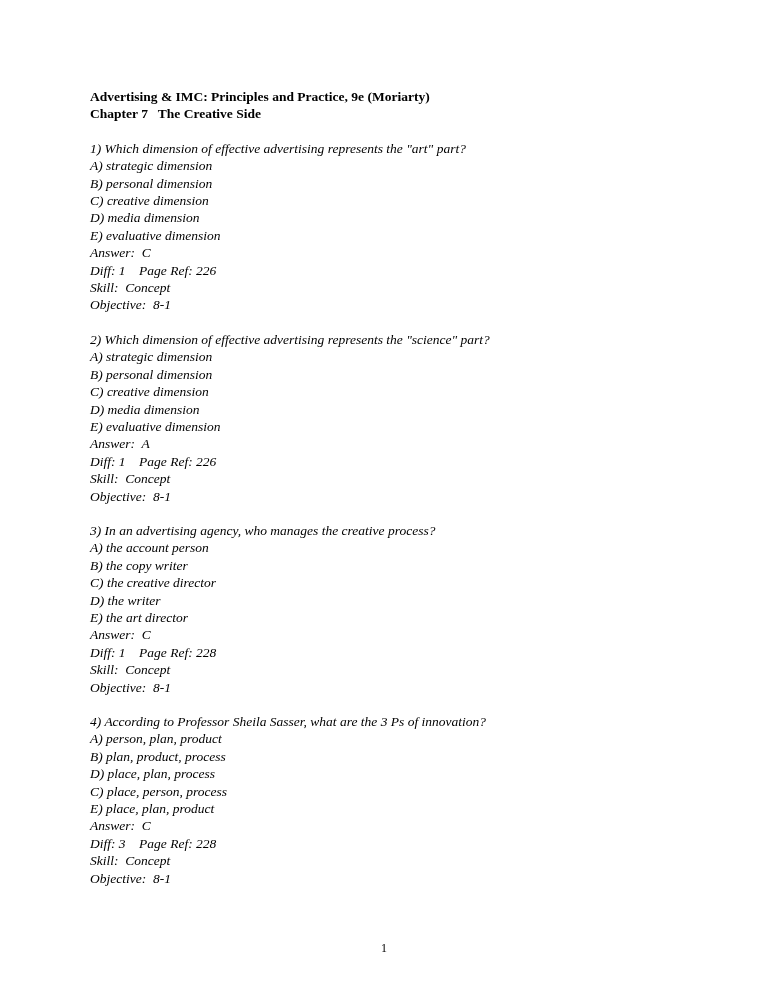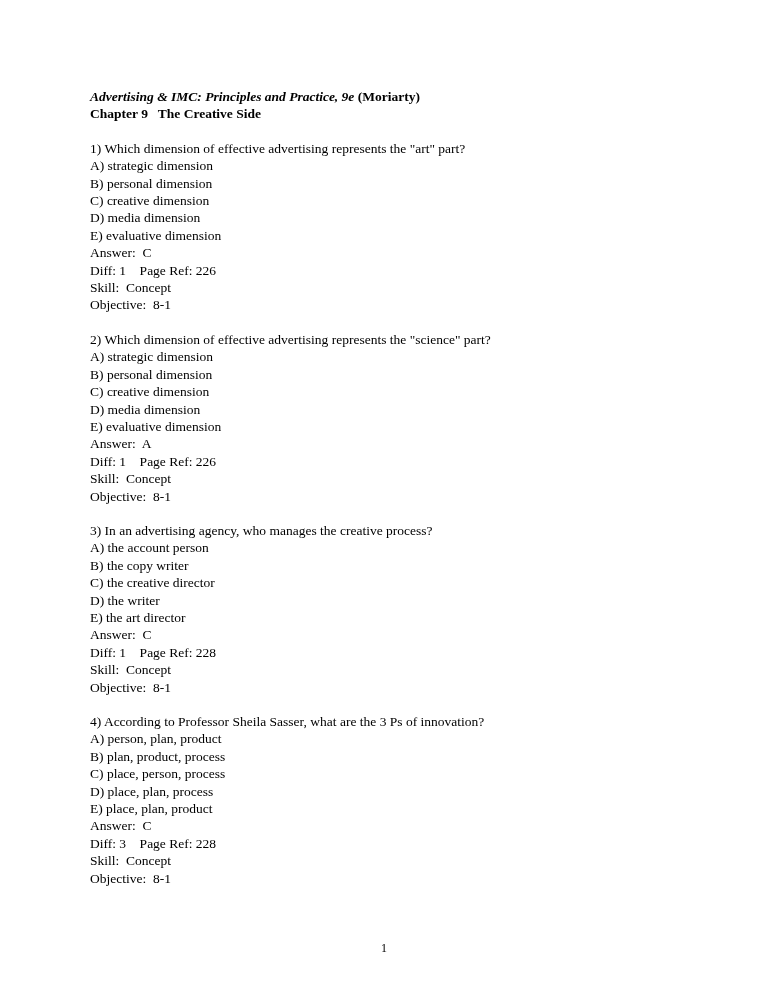--- a/index.html
+++ b/index.html
@@ -28,44 +28,44 @@
     line-height: 17.4px;
     white-space: pre-wrap;
   }
   .header {
     margin-bottom: 17px;
   }
   .header .line {
     font-weight: bold;
   }
   .title-italic {
-    font-style: italic;
   }
   .q {
     margin-bottom: 17px;
+    font-style: italic;
   }
   .footer {
     margin-top: auto;
     margin-left: -90px;
     margin-right: -60px;
     text-align: center;
   }
   .footer .line {
     font-size: 12px;
     line-height: 16px;
   }
 </style>
 </head>
 <body>
 
 <div class="page">
 
   <header class="header">
     <div class="line"><span class="title-italic">Advertising &amp; IMC: Principles and Practice, 9e</span><span> (Moriarty)</span></div>
-    <div class="line">Chapter 9   The Creative Side</div>
+    <div class="line">Chapter 7   The Creative Side</div>
   </header>
 
   <section class="q">
     <div class="line">1) Which dimension of effective advertising represents the "art" part?</div>
     <div class="line">A) strategic dimension</div>
     <div class="line">B) personal dimension</div>
     <div class="line">C) creative dimension</div>
     <div class="line">D) media dimension</div>
     <div class="line">E) evaluative dimension</div>
     <div class="line">Answer:  C</div>
@@ -97,22 +97,22 @@
     <div class="line">Answer:  C</div>
     <div class="line">Diff: 1    Page Ref: 228</div>
     <div class="line">Skill:  Concept</div>
     <div class="line">Objective:  8-1</div>
   </section>
 
   <section class="q">
     <div class="line">4) According to Professor Sheila Sasser, what are the 3 Ps of innovation?</div>
     <div class="line">A) person, plan, product</div>
     <div class="line">B) plan, product, process</div>
+    <div class="line">D) place, plan, process</div>
     <div class="line">C) place, person, process</div>
-    <div class="line">D) place, plan, process</div>
     <div class="line">E) place, plan, product</div>
     <div class="line">Answer:  C</div>
     <div class="line">Diff: 3    Page Ref: 228</div>
     <div class="line">Skill:  Concept</div>
     <div class="line">Objective:  8-1</div>
   </section>
 
   <footer class="footer">
     <div class="line">1</div>
   </footer>

